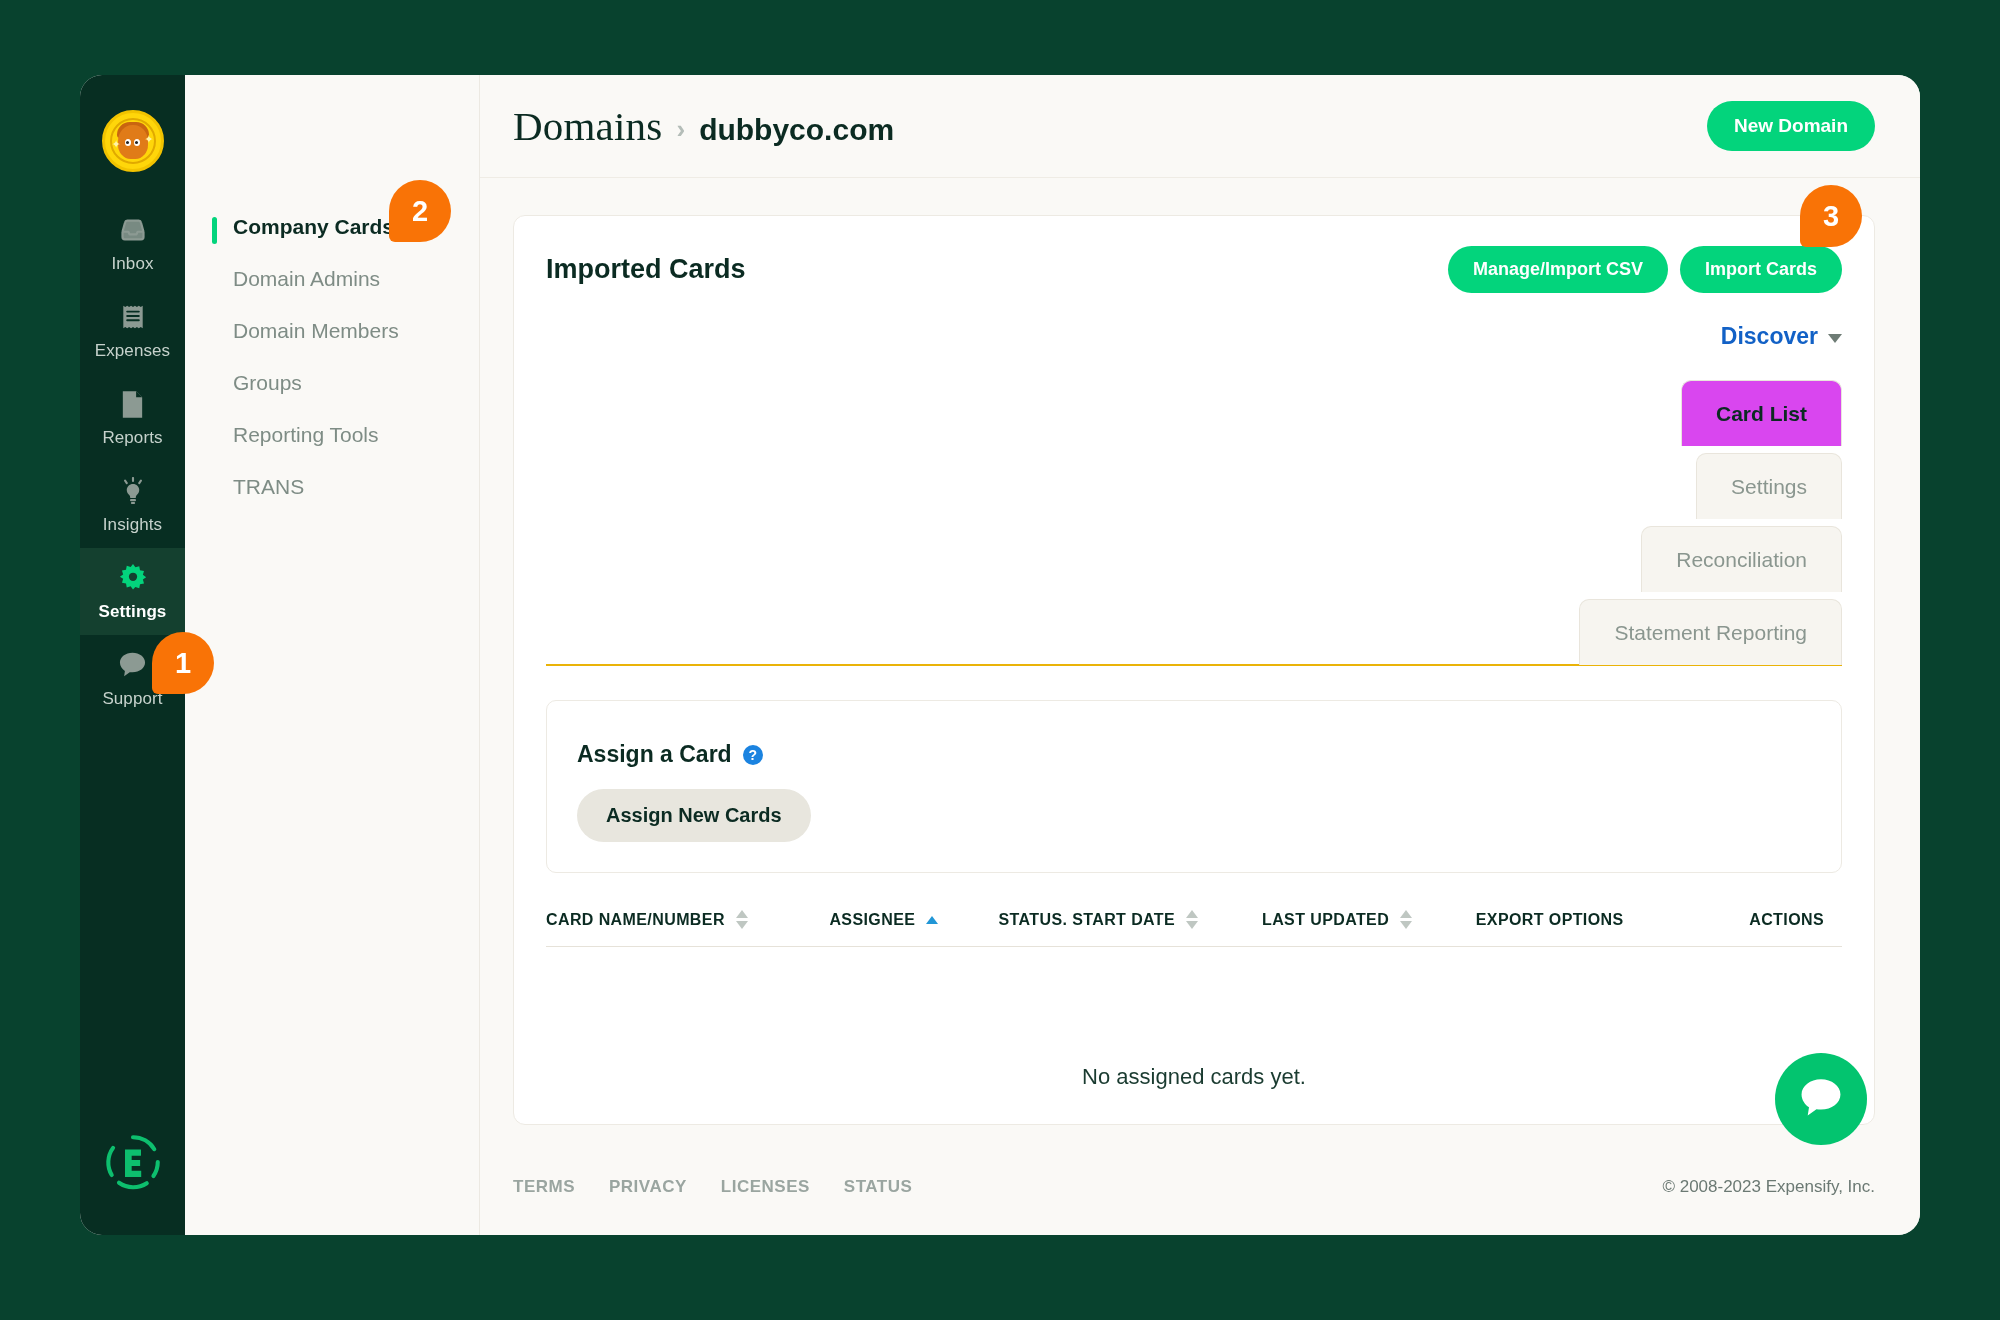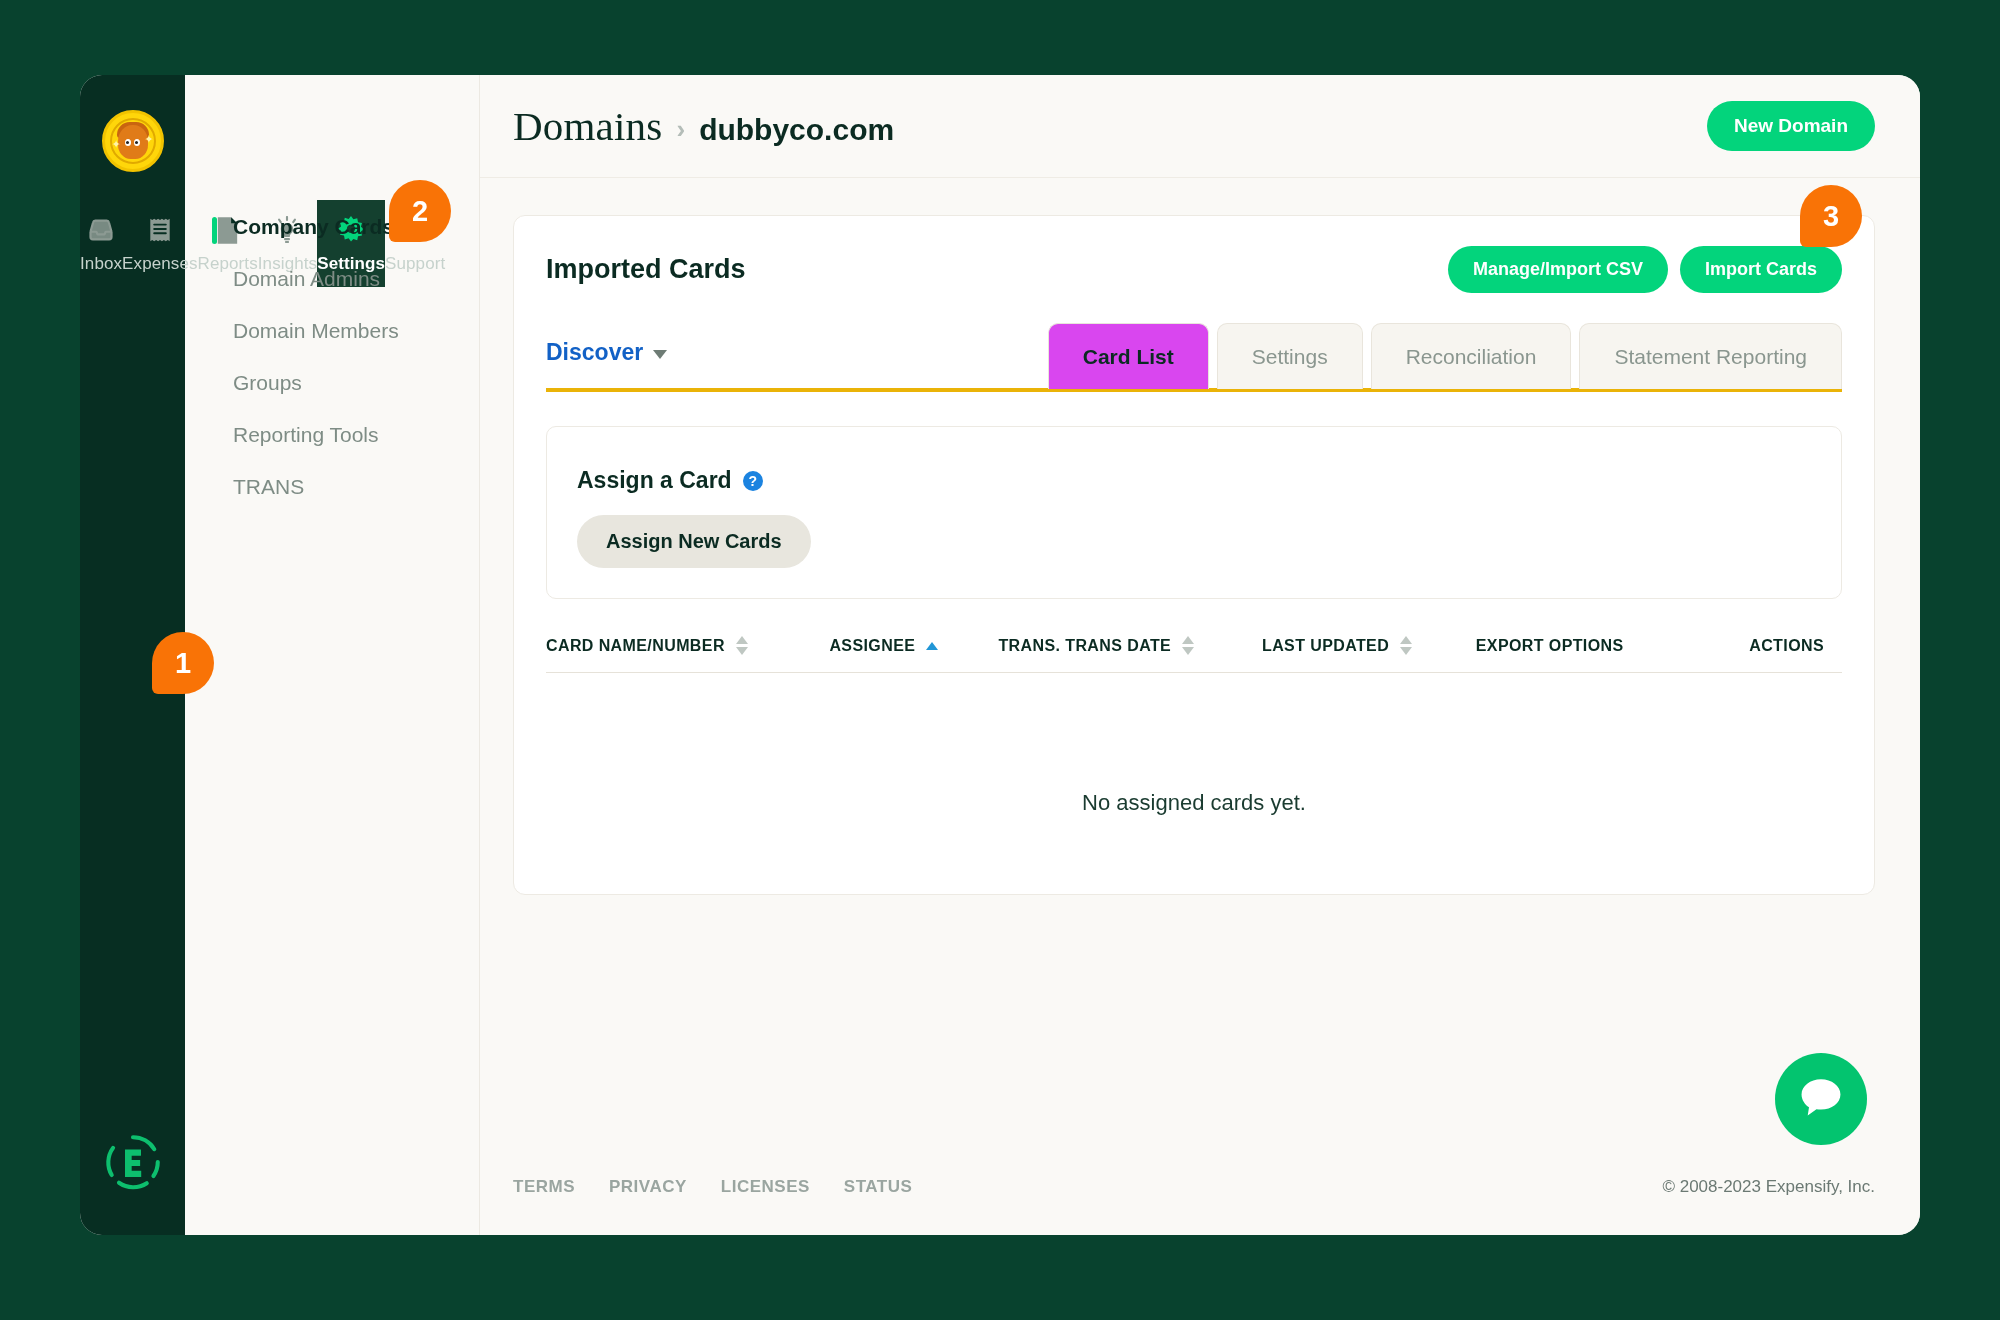--- a/index.html
+++ b/index.html
@@ -99,21 +99,21 @@
     font-size: 11px;
     line-height: 1;
   }
   .avatar .spark.a { left: 7px; top: 26px; }
   .avatar .spark.b { right: 7px; top: 21px; }
 
   .rail-nav {
     margin-top: 28px;
     width: 100%;
     display: flex;
-    flex-direction: row;
+    flex-direction: column;
     align-items: center;
   }
 
   .rail-item {
     width: 100%;
     padding: 15px 0 13px;
     display: flex;
     flex-direction: column;
     align-items: center;
     gap: 9px;
@@ -261,22 +261,23 @@
   .panel-actions { display: flex; gap: 12px; }
   .btn-panel {
     font-size: 18px;
     padding: 13px 25px;
   }
 
   
   .tabs-row {
     display: flex;
     align-items: flex-end;
-    border-bottom: 4px solid #eab308;
+    border-bottom: 2px solid #eab308;
     gap: 8px;
+    flex-direction: column;
   }
   .discover {
     flex: 1;
     display: flex;
     align-items: center;
     gap: 10px;
     padding-bottom: 22px;
   }
   .discover-label {
     font-size: 23px;
@@ -615,21 +616,21 @@
 
             <div class="th c2">
               <span>ASSIGNEE</span>
               <span class="sorter asc">
                 <span class="up"></span>
 
               </span>
             </div>
 
             <div class="th c3">
-              <span>TRANS. TRANS DATE</span>
+              <span>STATUS. START DATE</span>
               <span class="sorter">
                 <span class="up"></span>
                 <span class="dn"></span>
               </span>
             </div>
 
             <div class="th c4">
               <span>LAST UPDATED</span>
               <span class="sorter">
                 <span class="up"></span>

